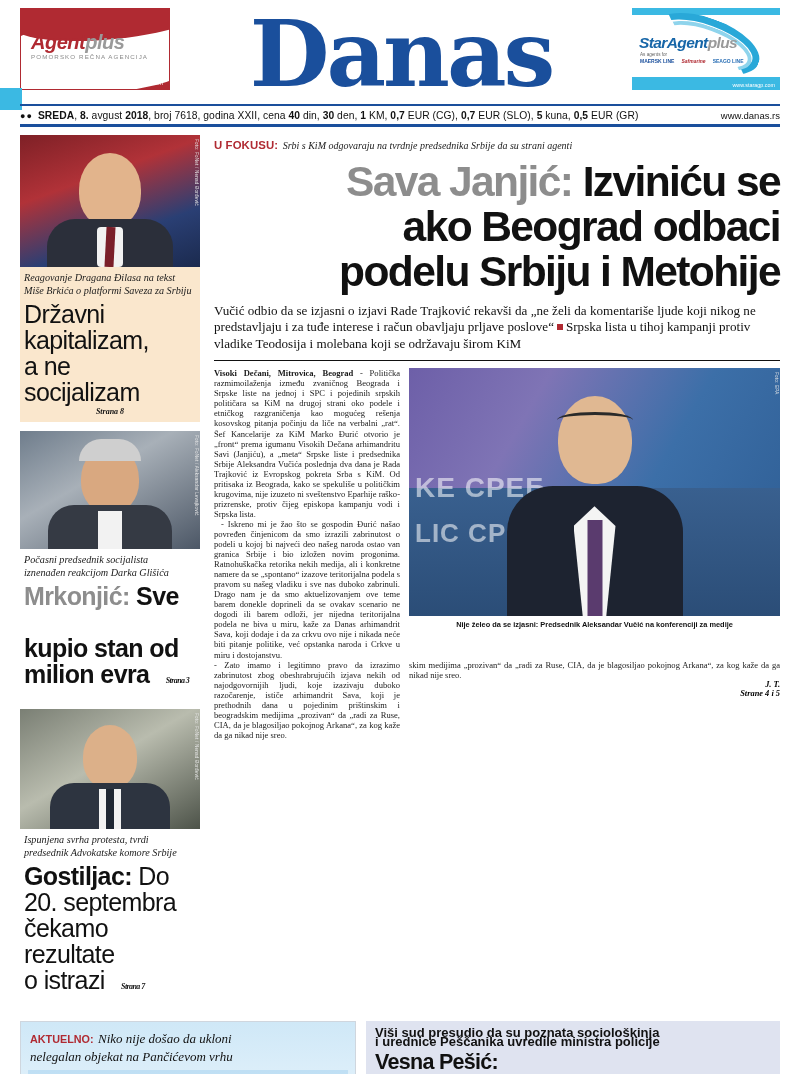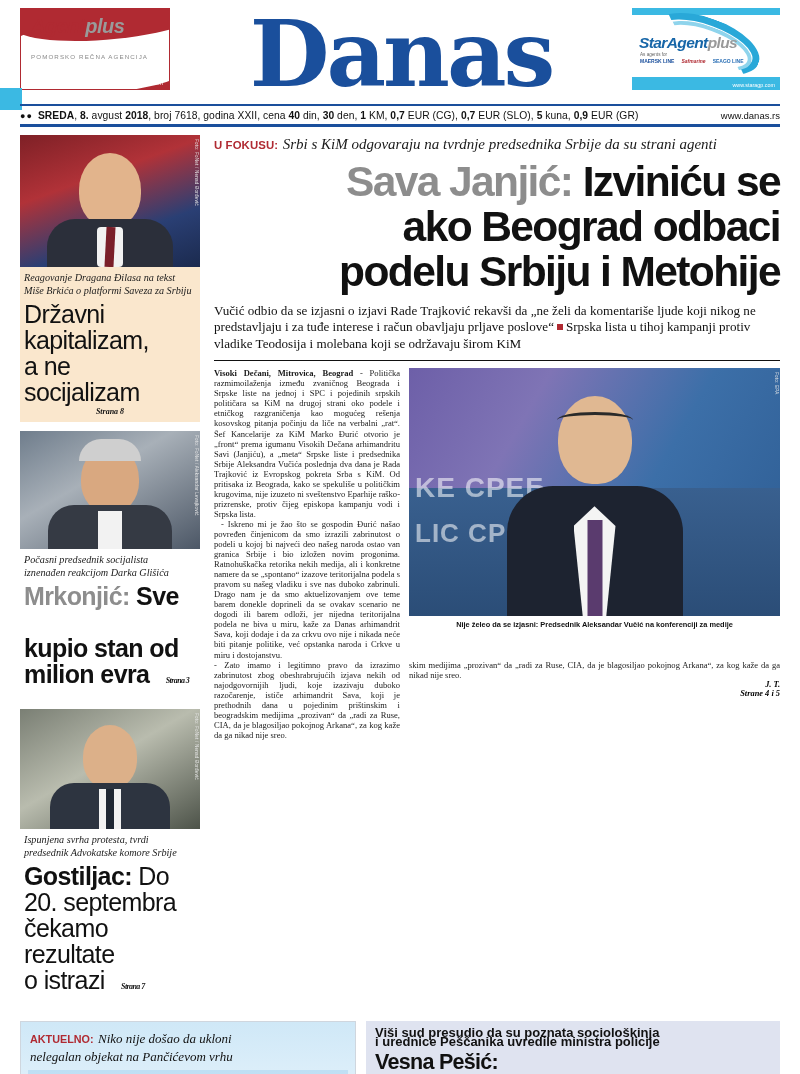--- a/index.html
+++ b/index.html
@@ -14,21 +14,21 @@
   
   .masthead { position:relative; height:104px; padding: 8px 20px 0 20px; display:flex; align-items:flex-start; }
   .ad-left {
     width:150px; height:82px; background:#b02a32; position:relative; overflow:hidden;
     border:1px solid #b02a32; flex:0 0 auto;
   }
   .ad-left .swoosh { position:absolute; left:-30px; top:6px; width:230px; height:78px;
     background:#fff; border-radius:50%/60%; transform:rotate(-8deg); }
   .ad-left .swoosh2 { position:absolute; left:-12px; top:-22px; width:210px; height:52px;
     background:#b02a32; border-radius:50%; transform:rotate(-6deg); }
-  .ad-left .apl { position:absolute; left:10px; top:6px; font-size:20px; font-weight:bold; font-style:italic; letter-spacing:-0.5px;}
+  .ad-left .apl { position:absolute; left:10px; top:22px; font-size:20px; font-weight:bold; font-style:italic; letter-spacing:-0.5px;}
   .ad-left .apl .a1 { color:#b02a32; }
   .ad-left .apl .a2 { color:#9a9a9a; }
   .ad-left .sub { position:absolute; left:10px; top:44px; font-size:6.2px; color:#8a8a8a; letter-spacing:1.1px; }
   .ad-left .url { position:absolute; right:6px; bottom:3px; font-size:5.6px; color:#ffffff; letter-spacing:.2px; }
 
   .logo-wrap { flex:1 1 auto; display:flex; align-items:center; justify-content:center; height:92px; }
   .logo {
     font-family:"DejaVu Serif", serif; font-weight:bold; color:#1a4f9c;
     font-size:92px; line-height:.92; letter-spacing:-3px;
   }
@@ -87,21 +87,21 @@
   .t3 .photo { height:120px; background:linear-gradient(150deg,#7a7f74 0%,#b9bcae 45%,#4d5349 100%); }
 
   .face { position:absolute; left:50%; transform:translateX(-50%); }
   .head { border-radius:50% 50% 45% 45%; background:#e2b48c; }
   .suit { background:#2b2f3a; }
   .shirt { background:#f2f2f2; }
 
   
   .fokus { border-bottom:0; padding:0 0 2px 0; }
   .fokus .lab { color:#b02a32; font-weight:bold; font-size:11.4px; letter-spacing:.1px; }
-  .fokus .txt { font-family:"Liberation Serif", serif; font-style:italic; font-size:15px; color:#1a1a1a; }
+  .fokus .txt { font-family:"Liberation Serif", serif; font-style:italic; font-size:10px; color:#1a1a1a; }
   .headline { margin:4px 0 0 0; font-size:42.5px; line-height:45px; letter-spacing:-1.6px;
     font-weight:bold; color:#111; text-align:right; }
   .headline .grey { color:#8d8d8d; }
   .subhead { font-family:"Liberation Serif", serif; font-size:13.1px; line-height:16.4px;
     color:#111; margin-top:9px; padding-bottom:8px; border-bottom:1px solid #111; }
   .sq { display:inline-block; width:6px; height:6px; background:#b02a32; margin:0 3px 1px 3px; }
 
   
   .mainrow { display:flex; gap:9px; margin-top:7px; }
   .bodycol { width:186px; flex:0 0 186px; }
@@ -175,21 +175,21 @@
       </div>
       <div class="url">www.staragp.com</div>
     </div>
 
     <div class="blue-tab"></div>
   </div>
 
   <div class="datebar">
     <div style="display:flex;align-items:baseline;">
       <span class="dots">●●</span>
-      <span class="dtext"><b>SREDA</b>, <b>8.</b> <span>avgust</span> <b>2018</b>, <span>broj 7618</span>, <span>godina XXII</span>, <span>cena</span> <b>40</b> <span>din</span>, <b>30</b> <span>den</span>, <b>1</b> <span>KM</span>, <b>0,7</b> <span>EUR (CG)</span>, <b>0,7</b> <span>EUR (SLO)</span>, <b>5</b> <span>kuna</span>, <b>0,9</b> <span>EUR (GR)</span></span>
+      <span class="dtext"><b>SREDA</b>, <b>8.</b> <span>avgust</span> <b>2018</b>, <span>broj 7618</span>, <span>godina XXII</span>, <span>cena</span> <b>40</b> <span>din</span>, <b>30</b> <span>den</span>, <b>1</b> <span>KM</span>, <b>0,7</b> <span>EUR (CG)</span>, <b>0,7</b> <span>EUR (SLO)</span>, <b>5</b> <span>kuna</span>, <b>0,5</b> <span>EUR (GR)</span></span>
     </div>
     <span class="site">www.danas.rs</span>
   </div>
 
   <div class="content">
 
     <div class="col-left">
 
       <div class="teaser t1">
         <div class="photo">

